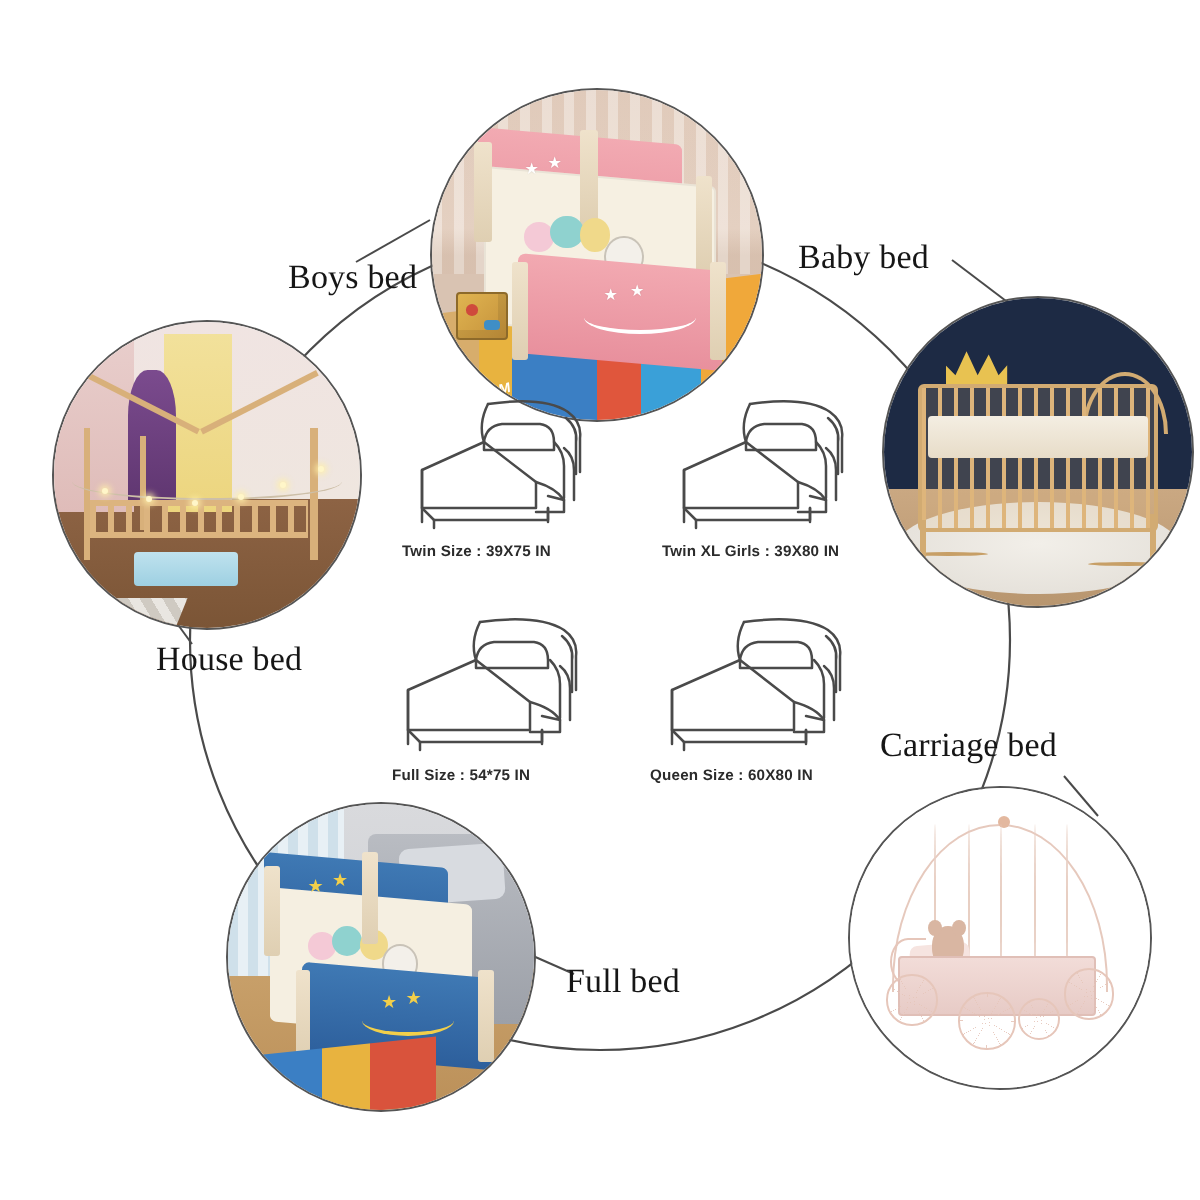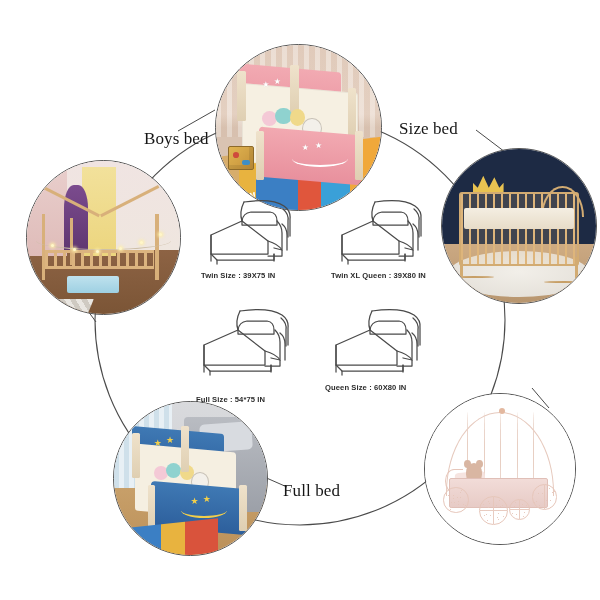--- a/index.html
+++ b/index.html
@@ -358,21 +358,21 @@
       <div class="crib-frame">
         <div class="crib-bars"></div>
       </div>
       <div class="crib-mattress"></div>
       <div class="crib-rocker" style="left:8%; bottom:16%; width:26%;"></div>
       <div class="crib-rocker" style="right:8%; bottom:13%; width:26%;"></div>
       <div style="position:absolute; left:12%; top:72%; width:2.4px; height:16%; background:#d2ab72;"></div>
       <div style="position:absolute; right:12%; top:70%; width:2.4px; height:18%; background:#d2ab72;"></div>
     </div>
   </div>
-  <div class="circ-label" style="left:399px; top:119px;">Size bed</div>
+  <div class="circ-label" style="left:399px; top:119px;">Baby bed</div>
 
   <div class="photo-circle" style="left:26px; top:160px; width:155px; height:155px;">
     <div class="ph-inner house-bg">
       <div class="hb-wall-pink"></div>
       <div class="hb-wall-yellow"></div>
       <div class="hb-wall-purple"></div>
       <div class="hb-frame">
         <div class="hb-roof"></div>
         <div class="hb-post" style="left:0; top:30%; height:70%;"></div>
         <div class="hb-post" style="right:0; top:30%; height:70%;"></div>
@@ -383,20 +383,21 @@
       <div class="hb-bulb" style="left:16%; top:54%;"></div>
       <div class="hb-bulb" style="left:30%; top:57%;"></div>
       <div class="hb-bulb" style="left:45%; top:58%;"></div>
       <div class="hb-bulb" style="left:60%; top:56%;"></div>
       <div class="hb-bulb" style="left:74%; top:52%;"></div>
       <div class="hb-bulb" style="left:86%; top:47%;"></div>
       <div class="hb-blanket"></div>
       <div class="hb-floor-rug"></div>
     </div>
   </div>
+  <div class="circ-label" style="left:78px; top:320px;">House bed</div>
 
   <div class="photo-circle" style="left:113px; top:401px; width:155px; height:155px;">
     <div class="ph-inner boys-bg">
       <div class="boys-stripes"></div>
       <div class="adult-bed"></div>
       <div class="adult-pillow"></div>
       <div class="bed-blue-back"></div>
       <div class="bed-blue-body"></div>
       <div class="star-y" style="left:26%; top:24%;">★</div>
       <div class="star-y" style="left:34%; top:22%;">★</div>
@@ -429,20 +430,21 @@
       <div class="carr-headend"></div>
       <div class="carr-pillow"></div>
       <div class="carr-teddy"></div>
       <div class="carr-bedbody"></div>
       <div class="carr-wheel" style="left:12%; top:62%; width:17%; height:17%;"></div>
       <div class="carr-wheel" style="left:36%; top:68%; width:19%; height:19%;"></div>
       <div class="carr-wheel" style="right:12%; top:60%; width:17%; height:17%;"></div>
       <div class="carr-wheel" style="right:30%; top:70%; width:14%; height:14%;"></div>
     </div>
   </div>
+  <div class="circ-label" style="left:440px; top:363px;">Carriage bed</div>
 
   <div class="bed-cell" style="left:197px; top:196px;">
     <svg width="112" height="72" viewBox="0 0 112 72">
       <g fill="none" stroke="#4a4a4a" stroke-width="1.25" stroke-linejoin="round" stroke-linecap="round">
         <path d="M47 6 q28 -4 40 4 q7 5 6 13 l0 17"></path>
         <path d="M47 6 q-5 10 -2 19"></path>
         <path d="M86 13 q6 5 5 12 l0 16"></path>
         <path d="M45 25 l-31 14 0 19 57 0 0 -13 z"></path>
         <path d="M14 39 l0 19 6 6 57 0 0 -6"></path>
         <path d="M14 58 l0 7"></path>
@@ -470,42 +472,42 @@
         <path d="M20 64 l0 4"></path>
         <path d="M77 58 l0 7"></path>
         <path d="M45 25 q1 -8 9 -9 l19 0 q7 1 7 9 l0 4 -35 0z"></path>
         <path d="M80 25 q5 5 5 12 l0 16"></path>
         <path d="M85 28 q5 4 5 11 l0 15"></path>
         <path d="M71 45 q10 3 14 9 l0 6 -14 0"></path>
         <path d="M77 52 l8 2"></path>
       </g>
     </svg>
   </div>
-  <div class="bed-size-label" style="left:331px; top:271px;">Twin XL Queen : 39X80 IN</div>
+  <div class="bed-size-label" style="left:331px; top:271px;">Twin XL Girls : 39X80 IN</div>
 
   <div class="bed-cell" style="left:190px; top:305px;">
     <svg width="118" height="74" viewBox="0 0 118 74">
       <g fill="none" stroke="#4a4a4a" stroke-width="1.25" stroke-linejoin="round" stroke-linecap="round">
         <path d="M50 6 q29 -4 42 4 q7 5 6 13 l0 17"></path>
         <path d="M50 6 q-5 10 -2 19"></path>
         <path d="M91 13 q6 5 5 12 l0 16"></path>
         <path d="M48 25 l-34 15 0 20 61 0 0 -14 z"></path>
         <path d="M14 40 l0 20 6 6 61 0 0 -6"></path>
         <path d="M14 60 l0 7"></path>
         <path d="M20 66 l0 4"></path>
         <path d="M81 60 l0 7"></path>
         <path d="M48 25 q1 -8 9 -9 l20 0 q7 1 7 9 l0 4 -36 0z"></path>
         <path d="M85 25 q5 5 5 12 l0 17"></path>
         <path d="M90 28 q5 4 5 11 l0 16"></path>
         <path d="M75 46 q11 3 15 9 l0 6 -15 0"></path>
         <path d="M81 53 l9 2"></path>
       </g>
     </svg>
   </div>
-  <div class="bed-size-label" style="left:196px; top:383px;margin-top:12px;">Full Size : 54*75 IN</div>
+  <div class="bed-size-label" style="left:196px; top:383px;">Full Size : 54*75 IN</div>
 
   <div class="bed-cell" style="left:322px; top:305px;">
     <svg width="118" height="74" viewBox="0 0 118 74">
       <g fill="none" stroke="#4a4a4a" stroke-width="1.25" stroke-linejoin="round" stroke-linecap="round">
         <path d="M50 6 q29 -4 42 4 q7 5 6 13 l0 17"></path>
         <path d="M50 6 q-5 10 -2 19"></path>
         <path d="M91 13 q6 5 5 12 l0 16"></path>
         <path d="M48 25 l-34 15 0 20 61 0 0 -14 z"></path>
         <path d="M14 40 l0 20 6 6 61 0 0 -6"></path>
         <path d="M14 60 l0 7"></path>

